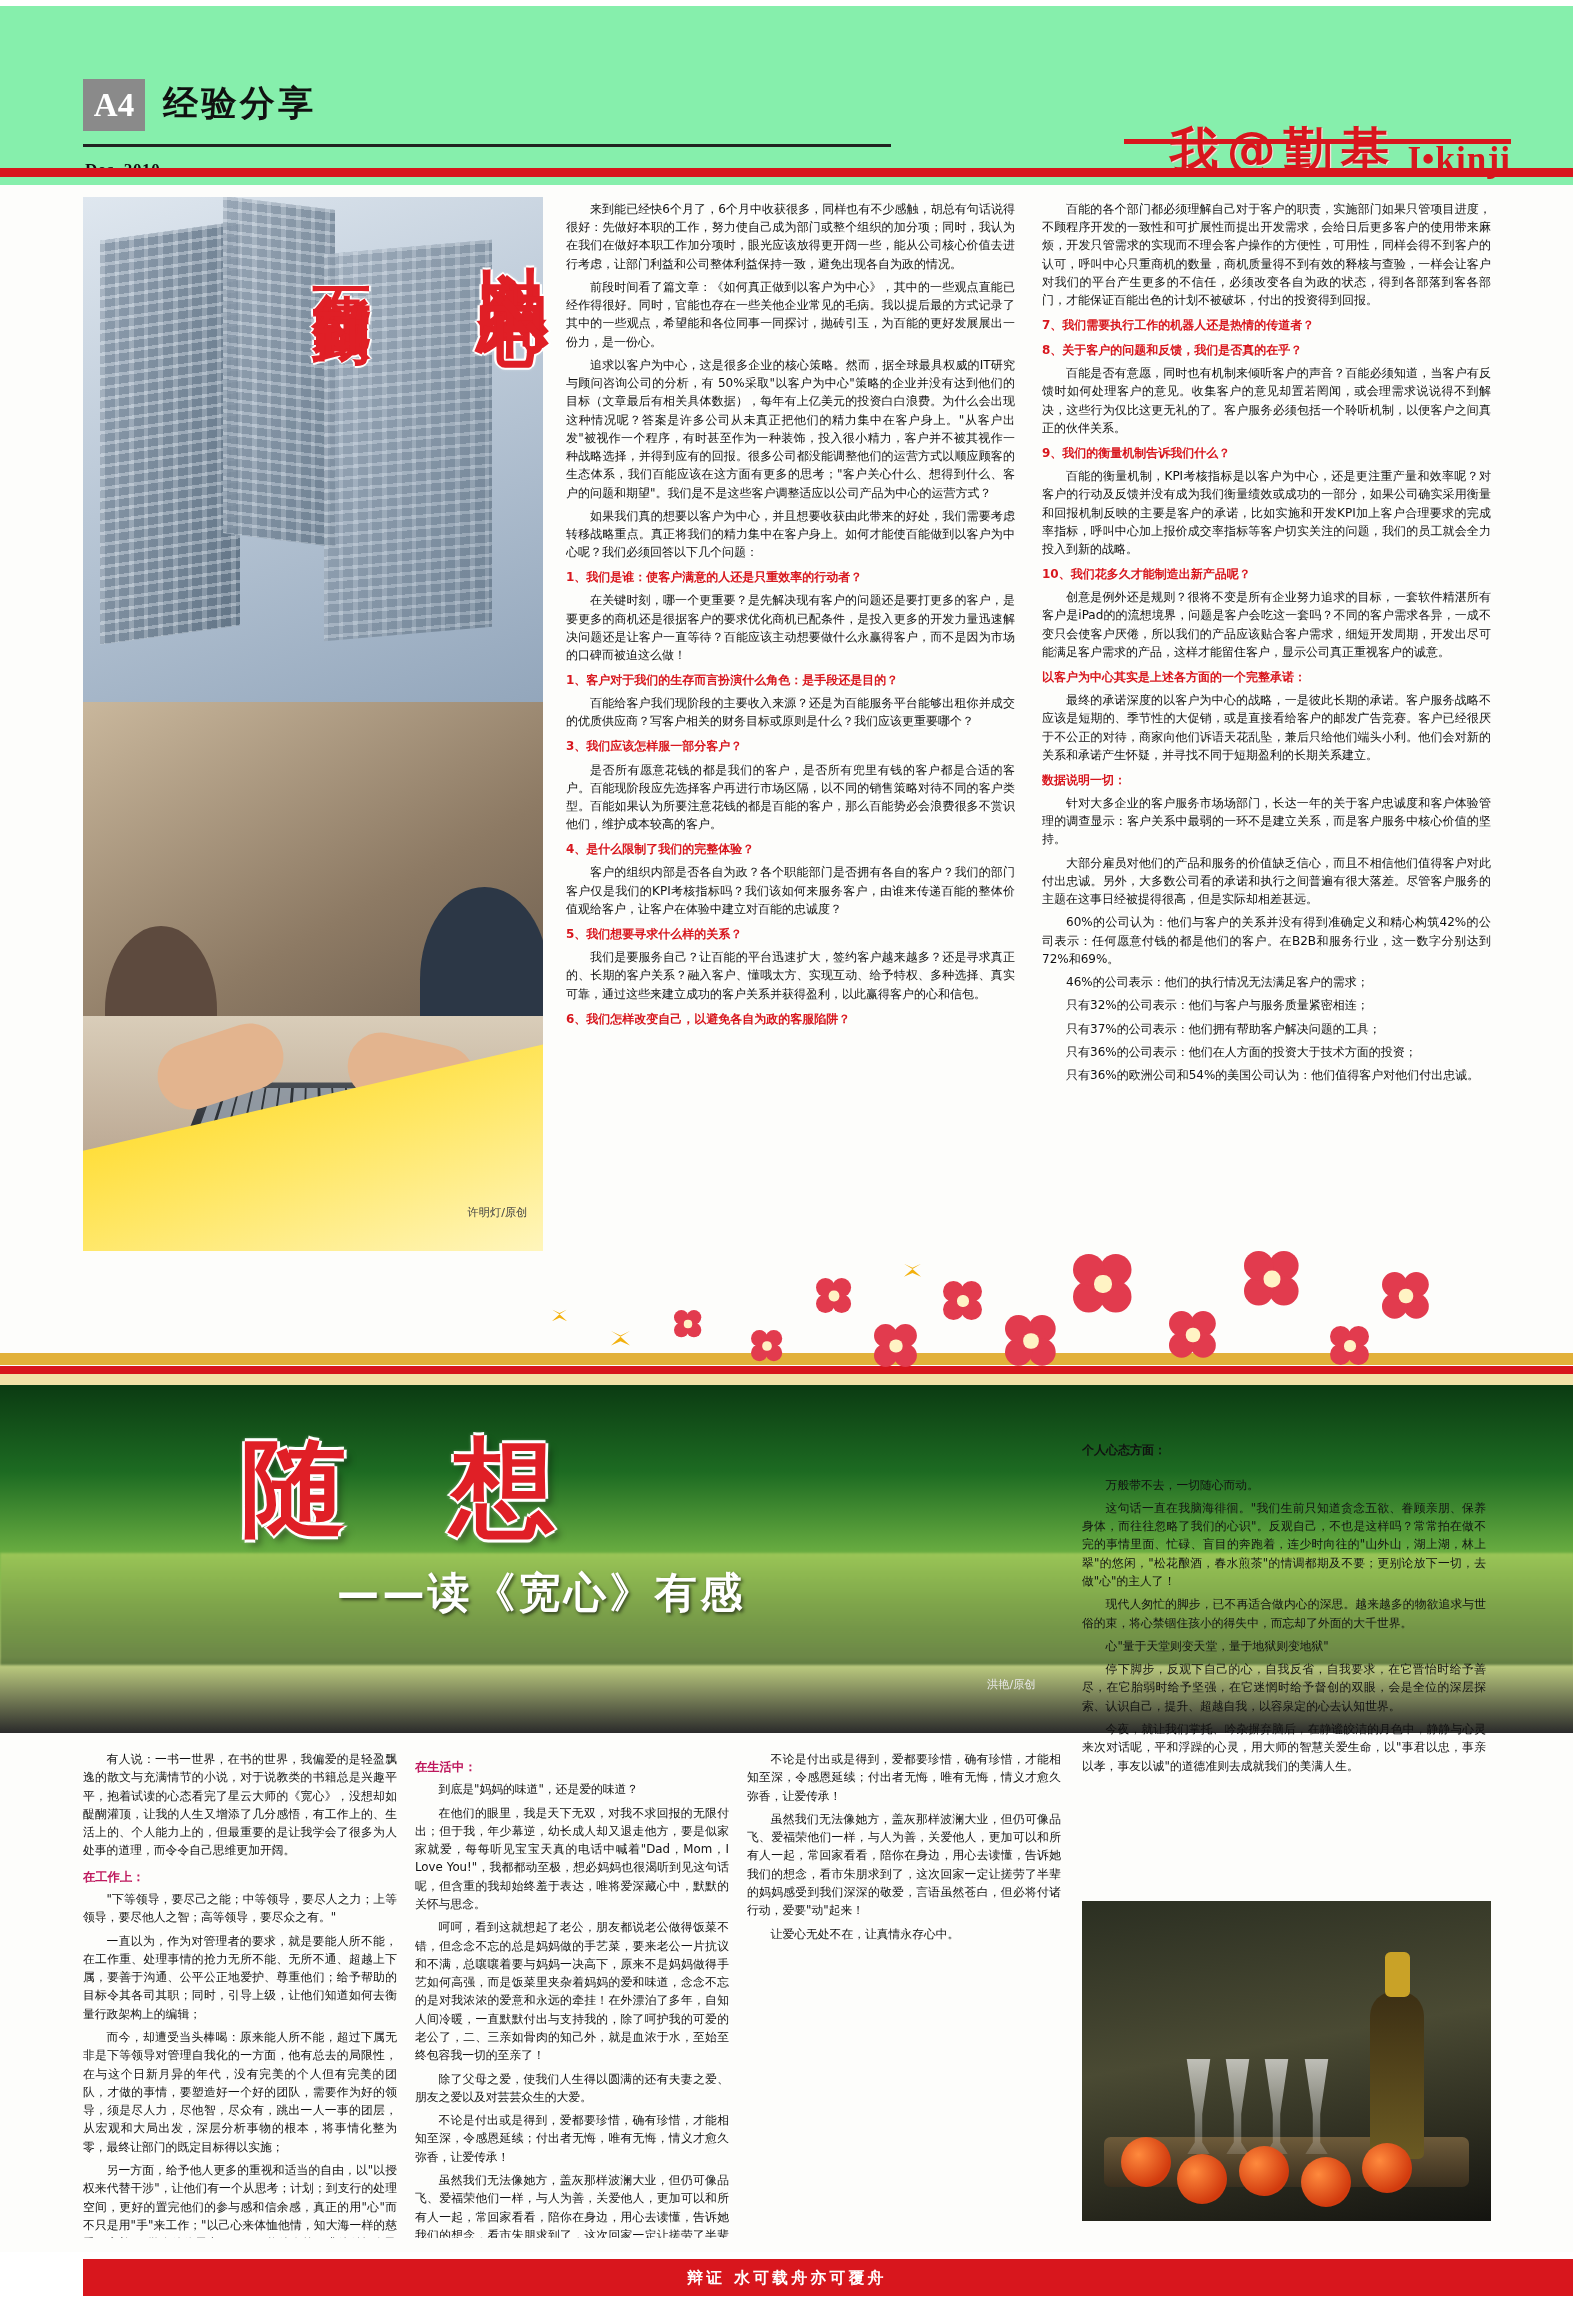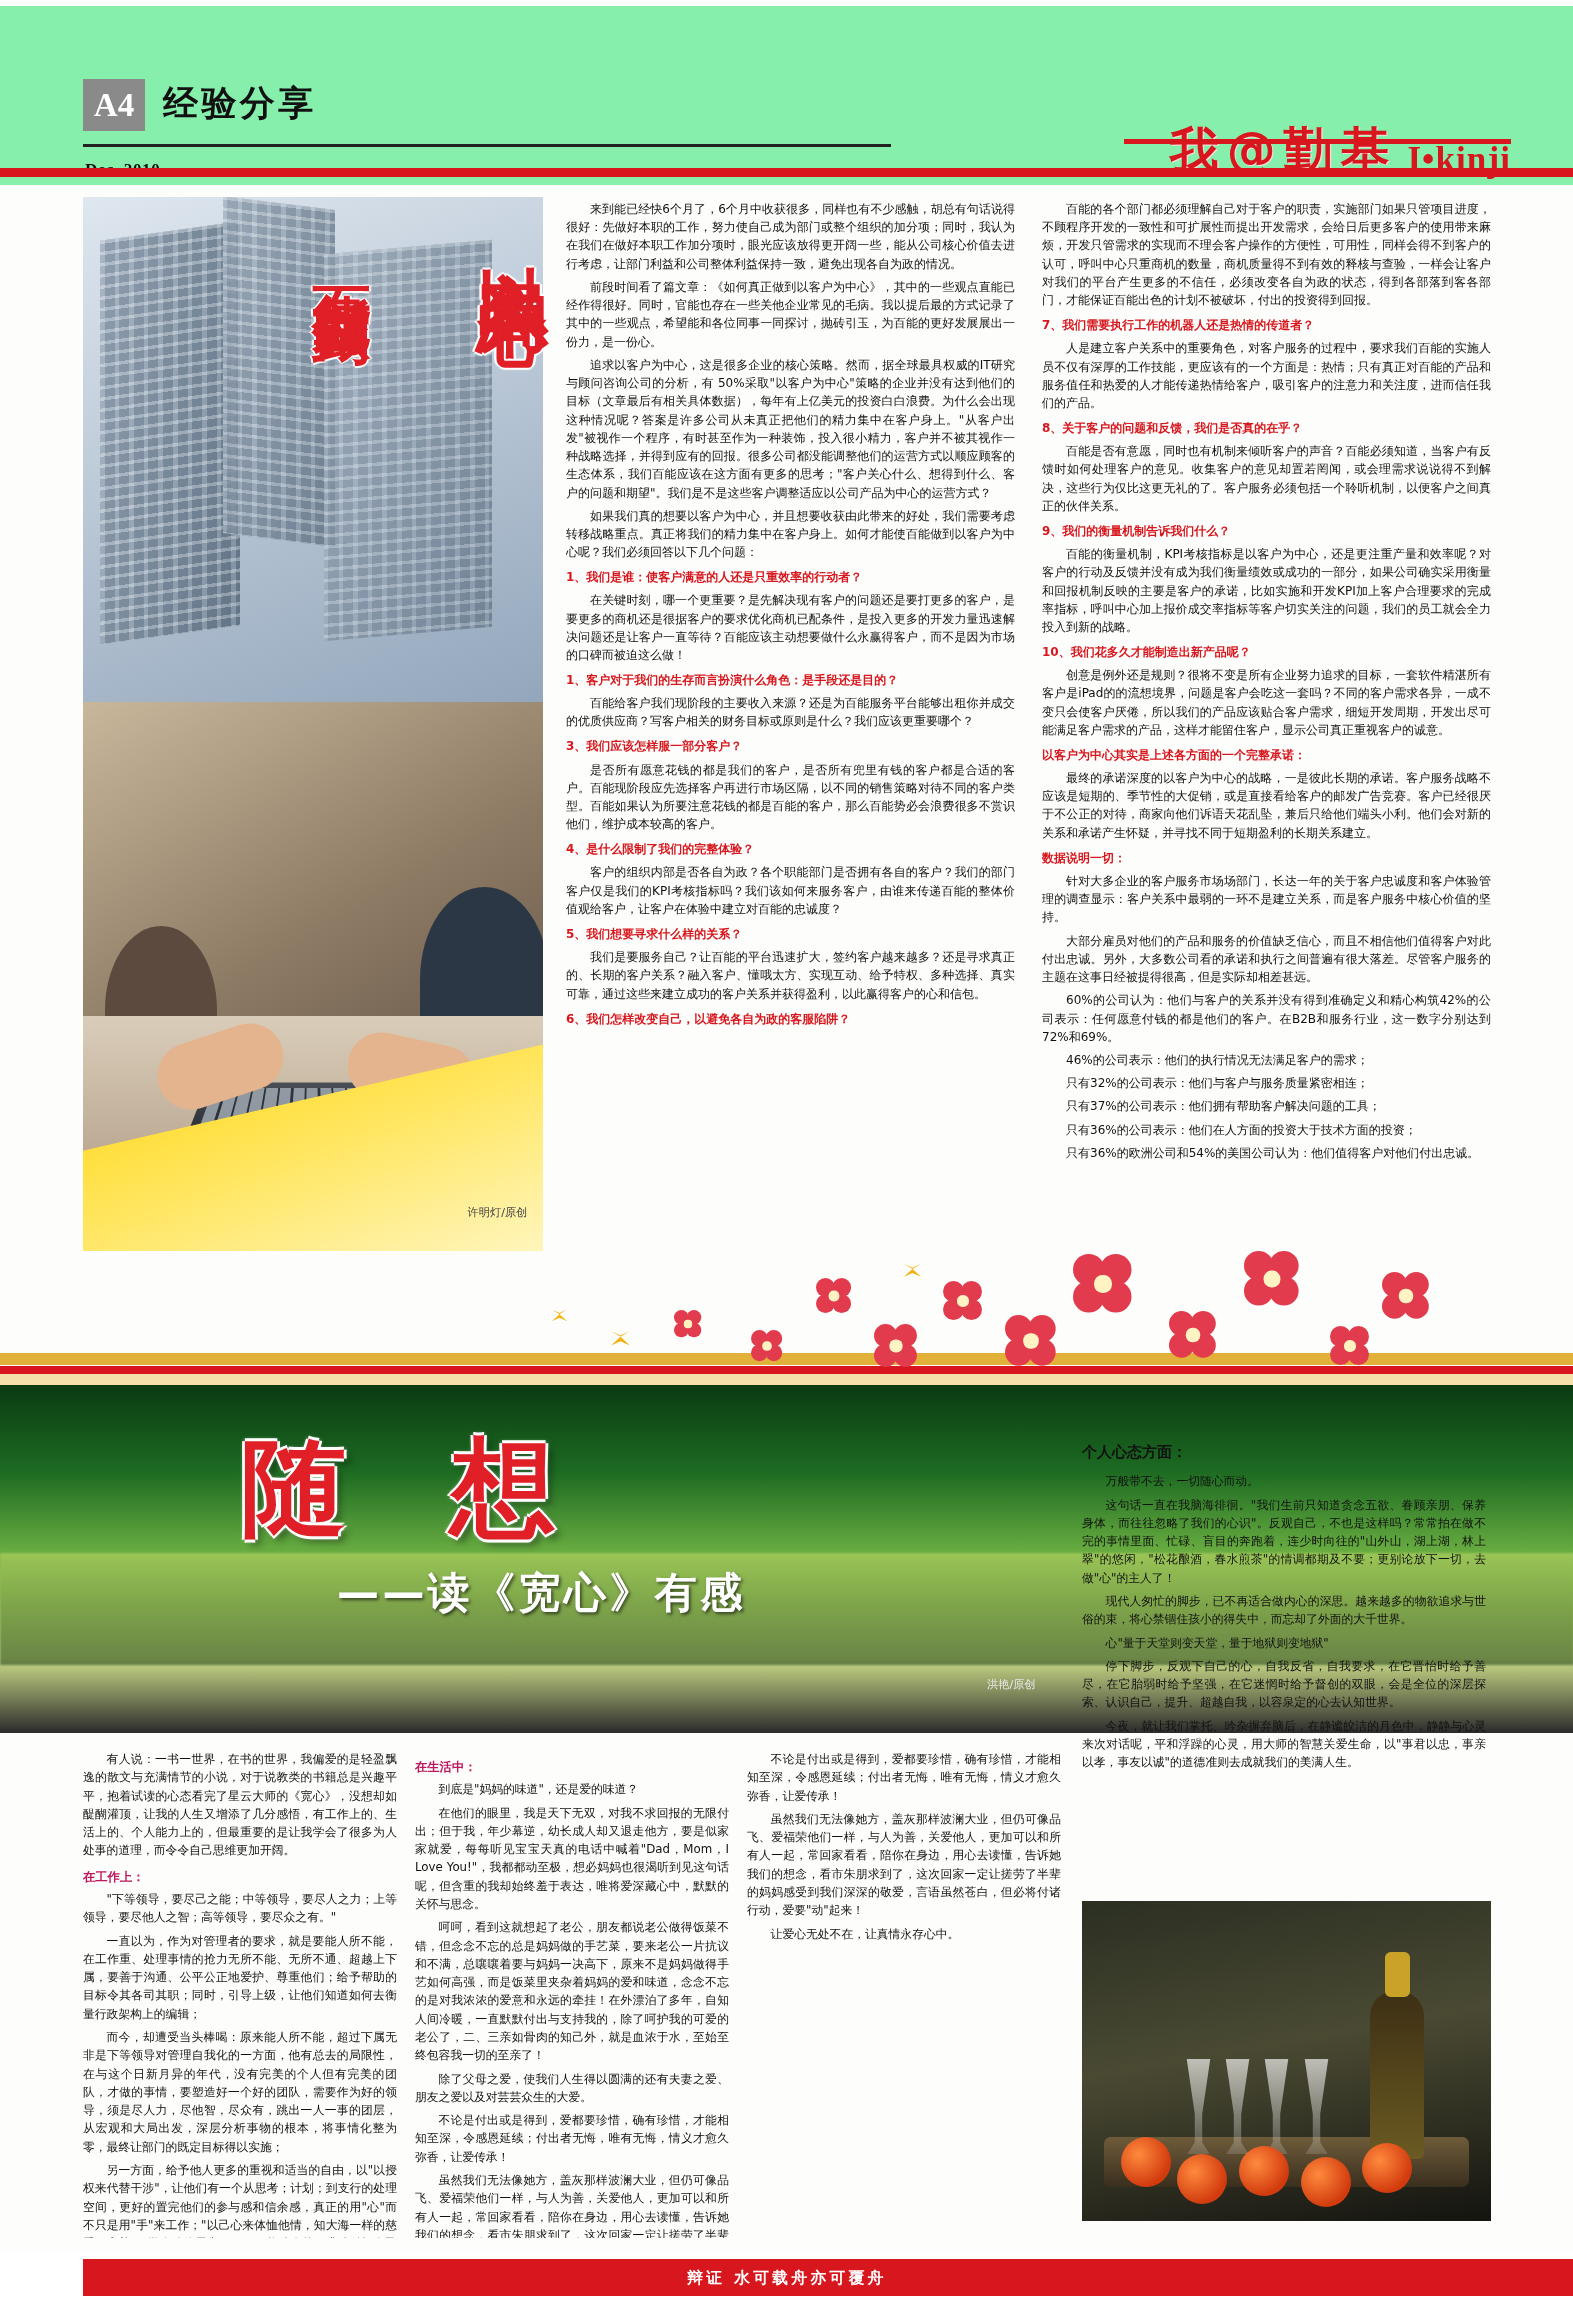--- a/index.html
+++ b/index.html
@@ -212,21 +212,21 @@
     margin:7.9px 0 3.4px 0;font-size:12.3px;font-weight:bold;text-indent:0;color:#be185d;
   }
   .lc1{left:83px;height:488px;overflow:hidden;}
   .lc2{left:415px;height:488px;overflow:hidden;}
   .lc3{left:747px;height:488px;overflow:hidden;}
   .rcol{
     position:absolute;left:1082px;top:1441px;width:404px;height:437px;
     font-size:11.8px;line-height:1.55;color:#111;text-align:justify;overflow:hidden;
   }
   .rcol p{margin:0 0 5px 0;text-indent:2em;}
-  .rcol h4{margin:0 0 8px 0;font-size:15px;font-weight:bold;text-indent:0;}
+  .rcol h4{margin:0 0 16px 0;font-size:12px;font-weight:bold;text-indent:0;}
 
   
   .photo{
     position:absolute;left:1082px;top:1901px;width:409px;height:320px;
     background:linear-gradient(170deg,#2b2f22 0%,#4a4a33 45%,#141410 100%);
     overflow:hidden;
   }
   .rose{position:absolute;width:50px;height:50px;border-radius:50%;
     background:radial-gradient(circle at 35% 35%,#ff8a3d,#d23b0e 70%);}
   .glassware{
@@ -321,21 +321,20 @@
     <p class="q">4、是什么限制了我们的完整体验？</p>
     <p>客户的组织内部是否各自为政？各个职能部门是否拥有各自的客户？我们的部门客户仅是我们的KPI考核指标吗？我们该如何来服务客户，由谁来传递百能的整体价值观给客户，让客户在体验中建立对百能的忠诚度？</p>
     <p class="q">5、我们想要寻求什么样的关系？</p>
     <p>我们是要服务自己？让百能的平台迅速扩大，签约客户越来越多？还是寻求真正的、长期的客户关系？融入客户、懂哦太方、实现互动、给予特权、多种选择、真实可靠，通过这些来建立成功的客户关系并获得盈利，以此赢得客户的心和信包。</p>
     <p class="q">6、我们怎样改变自己，以避免各自为政的客服陷阱？</p>
   </div>
 
   <div class="col col3">
     <p>百能的各个部门都必须理解自己对于客户的职责，实施部门如果只管项目进度，不顾程序开发的一致性和可扩展性而提出开发需求，会给日后更多客户的使用带来麻烦，开发只管需求的实现而不理会客户操作的方便性，可用性，同样会得不到客户的认可，呼叫中心只重商机的数量，商机质量得不到有效的释核与查验，一样会让客户对我们的平台产生更多的不信任，必须改变各自为政的状态，得到各部落到客各部门，才能保证百能出色的计划不被破坏，付出的投资得到回报。</p>
     <p class="q">7、我们需要执行工作的机器人还是热情的传道者？</p>
-    <p>人是建立客户关系中的重要角色，对客户服务的过程中，要求我们百能的实施人员不仅有深厚的工作技能，更应该有的一个方面是：热情；只有真正对百能的产品和服务值任和热爱的人才能传递热情给客户，吸引客户的注意力和关注度，进而信任我们的产品。</p>
     <p class="q">8、关于客户的问题和反馈，我们是否真的在乎？</p>
     <p>百能是否有意愿，同时也有机制来倾听客户的声音？百能必须知道，当客户有反馈时如何处理客户的意见。收集客户的意见却置若罔闻，或会理需求说说得不到解决，这些行为仅比这更无礼的了。客户服务必须包括一个聆听机制，以便客户之间真正的伙伴关系。</p>
     <p class="q">9、我们的衡量机制告诉我们什么？</p>
     <p>百能的衡量机制，KPI考核指标是以客户为中心，还是更注重产量和效率呢？对客户的行动及反馈并没有成为我们衡量绩效或成功的一部分，如果公司确实采用衡量和回报机制反映的主要是客户的承诺，比如实施和开发KPI加上客户合理要求的完成率指标，呼叫中心加上报价成交率指标等客户切实关注的问题，我们的员工就会全力投入到新的战略。</p>
     <p class="q">10、我们花多久才能制造出新产品呢？</p>
     <p>创意是例外还是规则？很将不变是所有企业努力追求的目标，一套软件精湛所有客户是iPad的的流想境界，问题是客户会吃这一套吗？不同的客户需求各异，一成不变只会使客户厌倦，所以我们的产品应该贴合客户需求，细短开发周期，开发出尽可能满足客户需求的产品，这样才能留住客户，显示公司真正重视客户的诚意。</p>
     <p class="q">以客户为中心其实是上述各方面的一个完整承诺：</p>
     <p>最终的承诺深度的以客户为中心的战略，一是彼此长期的承诺。客户服务战略不应该是短期的、季节性的大促销，或是直接看给客户的邮发广告竞赛。客户已经很厌于不公正的对待，商家向他们诉语天花乱坠，兼后只给他们端头小利。他们会对新的关系和承诺产生怀疑，并寻找不同于短期盈利的长期关系建立。</p>
     <p class="q">数据说明一切：</p>
     <p>针对大多企业的客户服务市场场部门，长达一年的关于客户忠诚度和客户体验管理的调查显示：客户关系中最弱的一环不是建立关系，而是客户服务中核心价值的坚持。</p>

